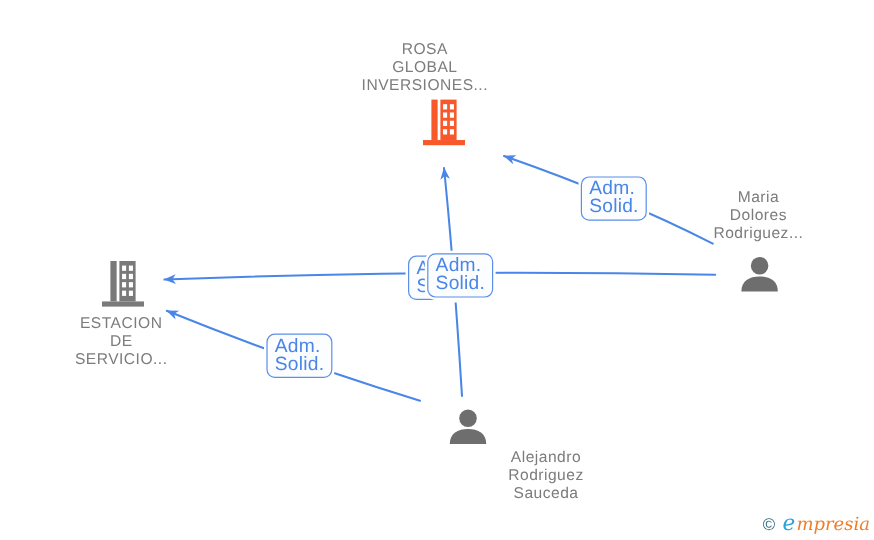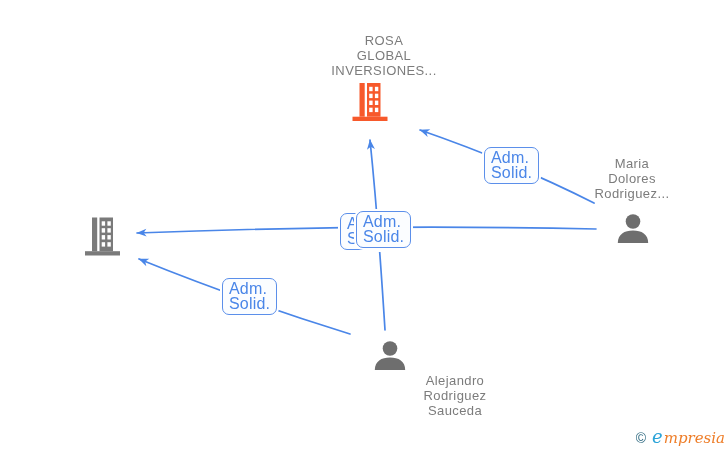--- a/index.html
+++ b/index.html
@@ -85,28 +85,31 @@
       <circle cx="0" cy="-21.5" r="7.3"></circle>
       <path d="M-15.2,0 C-15.2,-9 -8.5,-12.6 0,-12.6 C8.5,-12.6 15.2,-9 15.2,0 Z"></path>
     </g>
 
     <g transform="translate(390,370)" fill="#6e6e6e">
       <circle cx="0" cy="-21.5" r="7.3"></circle>
       <path d="M-15.2,0 C-15.2,-9 -8.5,-12.6 0,-12.6 C8.5,-12.6 15.2,-9 15.2,0 Z"></path>
     </g>
   </svg>
 
-  <div class="node-name" style="left:384px;top:33px;">ROSA
+  <div class="node-name" style="left:354px;top:33px;">ROSA
 GLOBAL
 INVERSIONES...</div>
 
   <div class="node-name" style="left:632px;top:156px;">Maria
 Dolores
 Rodriguez...</div>
 
+  <div class="node-name" style="left:101px;top:261px;">ESTACION
+DE
+SERVICIO...</div>
 
   <div class="node-name" style="left:407px;top:373px;margin-left:48px;">Alejandro
 Rodriguez
 Sauceda</div>
 
   <div class="edge-label" style="left:340px;top:213px;">Adm.
 Solid.</div>
 
   <div class="edge-label" style="left:356px;top:211px;">Adm.
 Solid.</div>

